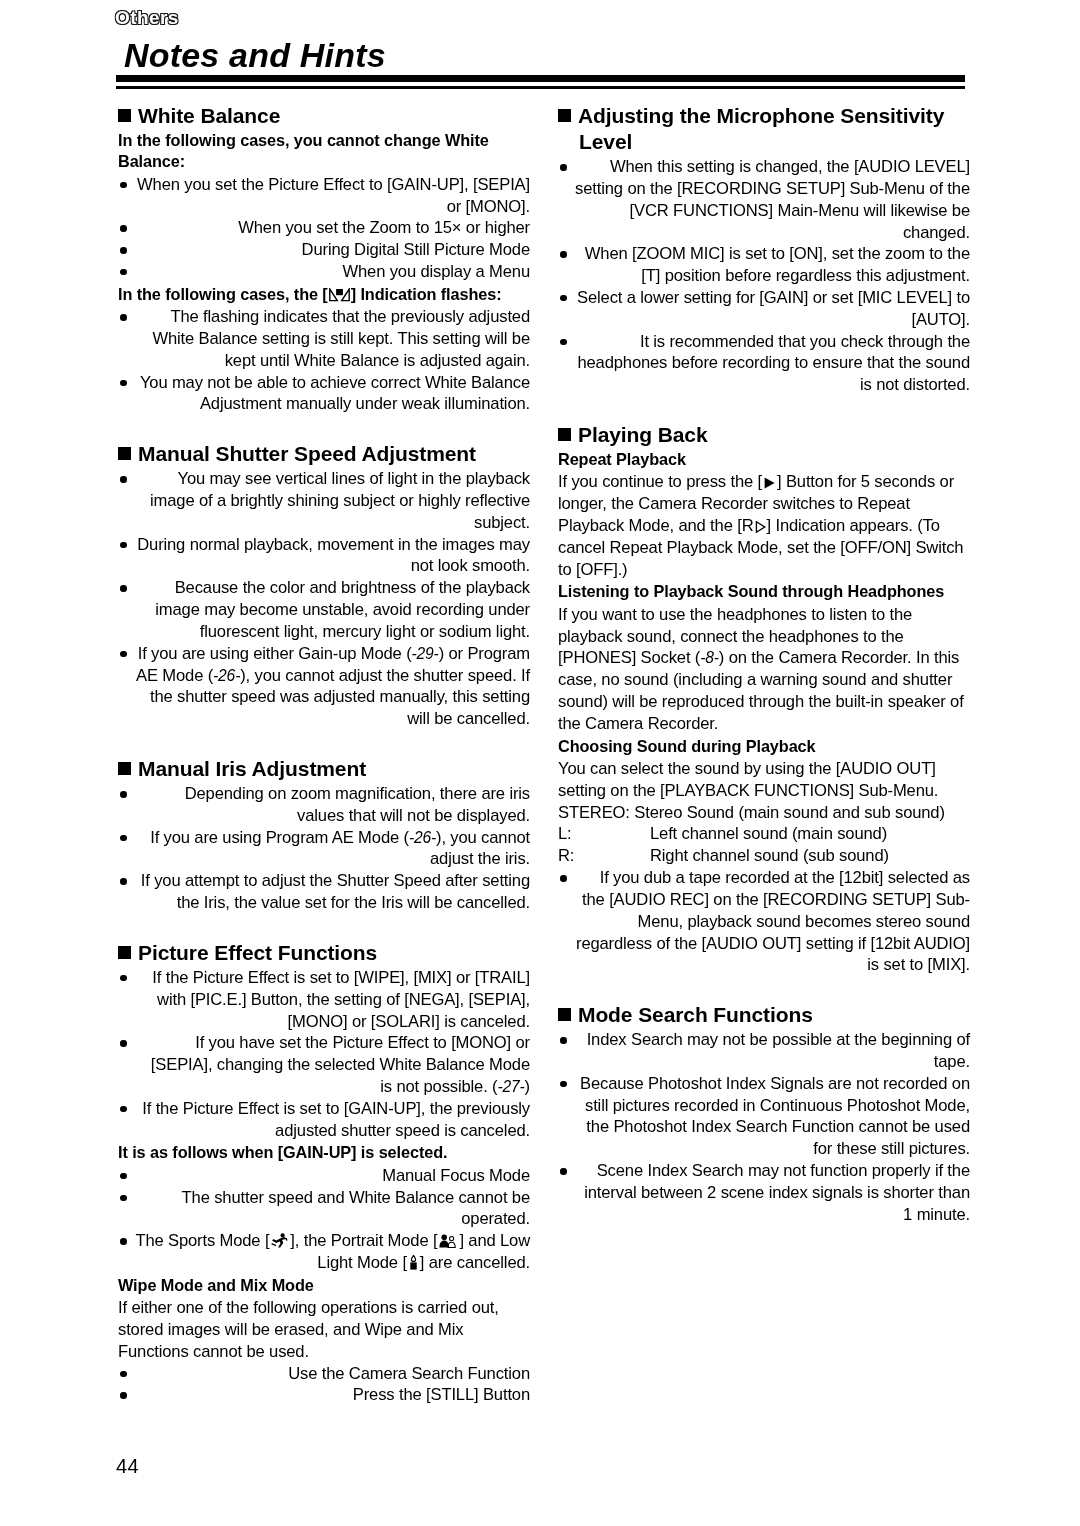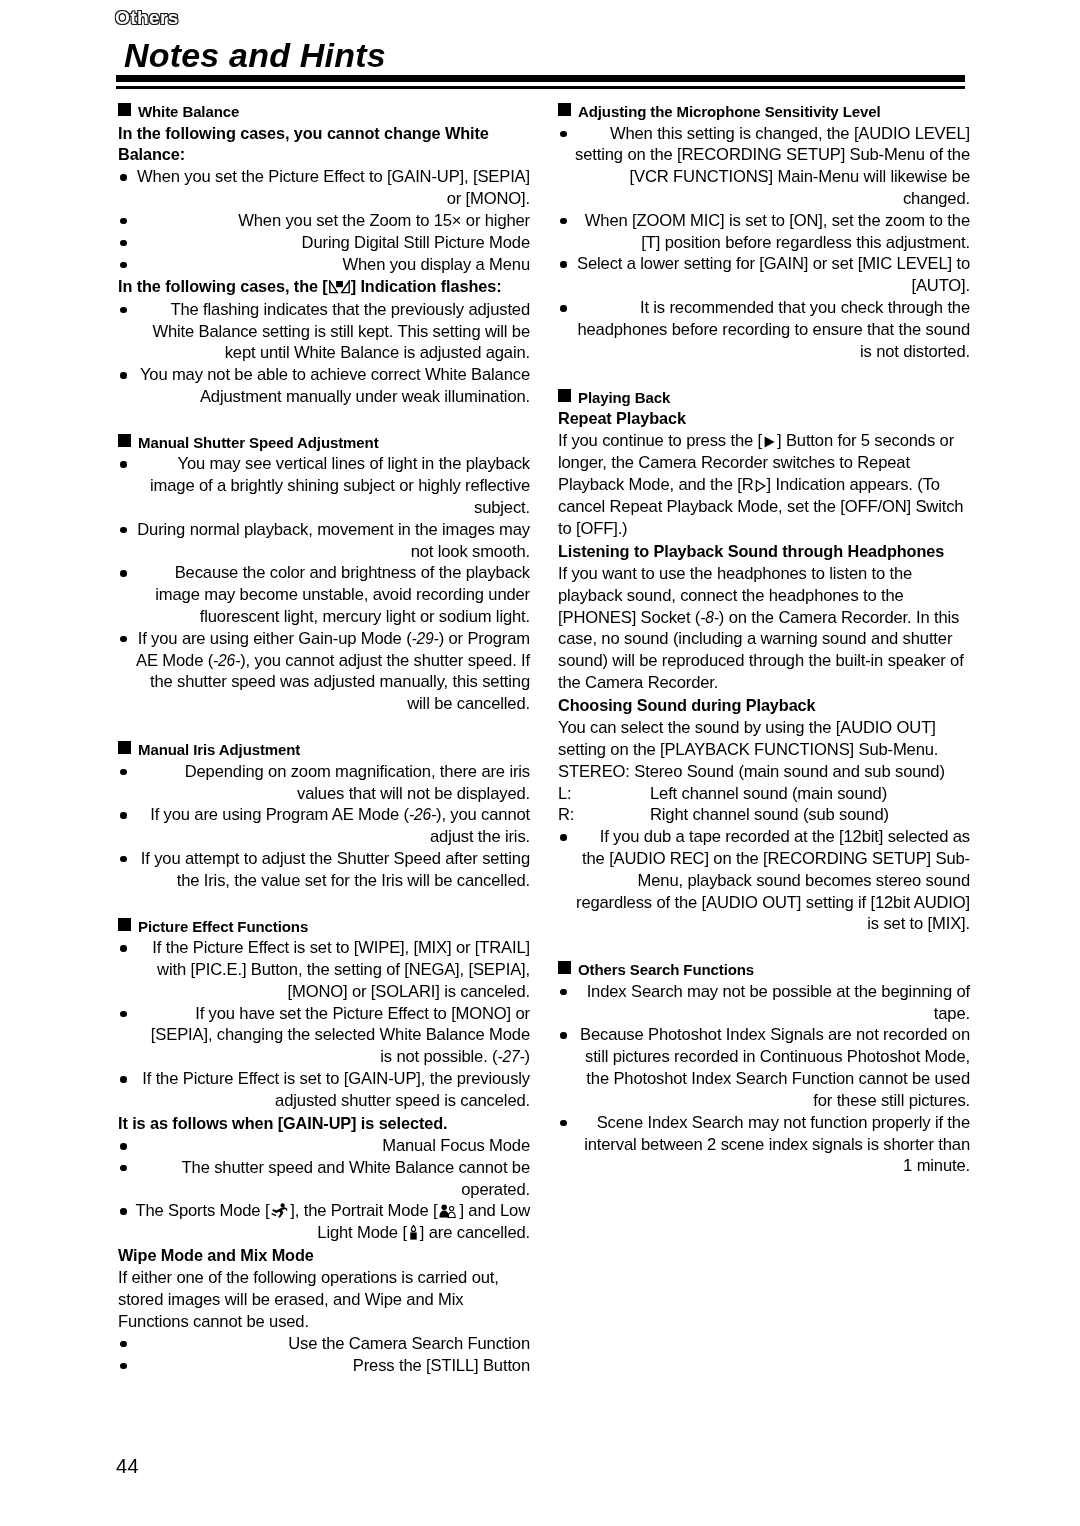--- a/index.html
+++ b/index.html
@@ -67,21 +67,21 @@
   
   .col {
     position: absolute;
     top: 103px;
   }
   .col-left  { left: 118px; width: 412px; }
   .col-right { left: 558px; width: 412px; }
 
   
   h2.section {
-    font-size: 15px;
+    font-size: 21px;
     font-weight: bold;
     margin: 0 0 1px 0;
     line-height: 1.24;
     letter-spacing: -0.1px;
     text-indent: -21px;
     padding-left: 21px;
   }
   h2.section .sq {
     display: inline-block;
     width: 13px;
@@ -286,21 +286,21 @@
     <div class="chan">
         <span class="k">R:</span>
         <span class="v">Right channel sound (sub sound)</span>
       </div>
     <ul class="bullets">
       <li>If you dub a tape recorded at the [12bit] selected as the [AUDIO REC] on the [RECORDING SETUP] Sub-Menu, playback sound becomes stereo sound regardless of the [AUDIO OUT] setting if [12bit AUDIO] is set to [MIX].</li>
     </ul>
 
     <div class="section-gap"></div>
 
-    <h2 class="section"><span class="sq"></span><span>Others Search Functions</span></h2>
+    <h2 class="section"><span class="sq"></span><span>Mode Search Functions</span></h2>
     <ul class="bullets">
       <li>Index Search may not be possible at the beginning of tape.</li>
       <li>Because Photoshot Index Signals are not recorded on still pictures recorded in Continuous Photoshot Mode, the Photoshot Index Search Function cannot be used for these still pictures.</li>
       <li>Scene Index Search may not function properly if the interval between 2 scene index signals is shorter than 1 minute.</li>
     </ul>
 
   </div>
 
   <div class="page-number">44</div>
 

